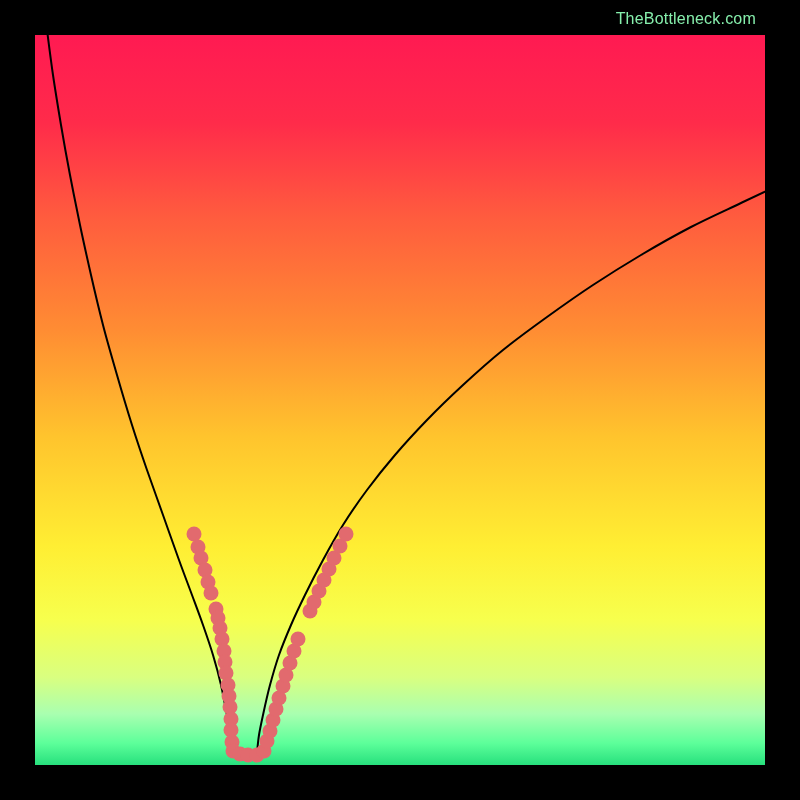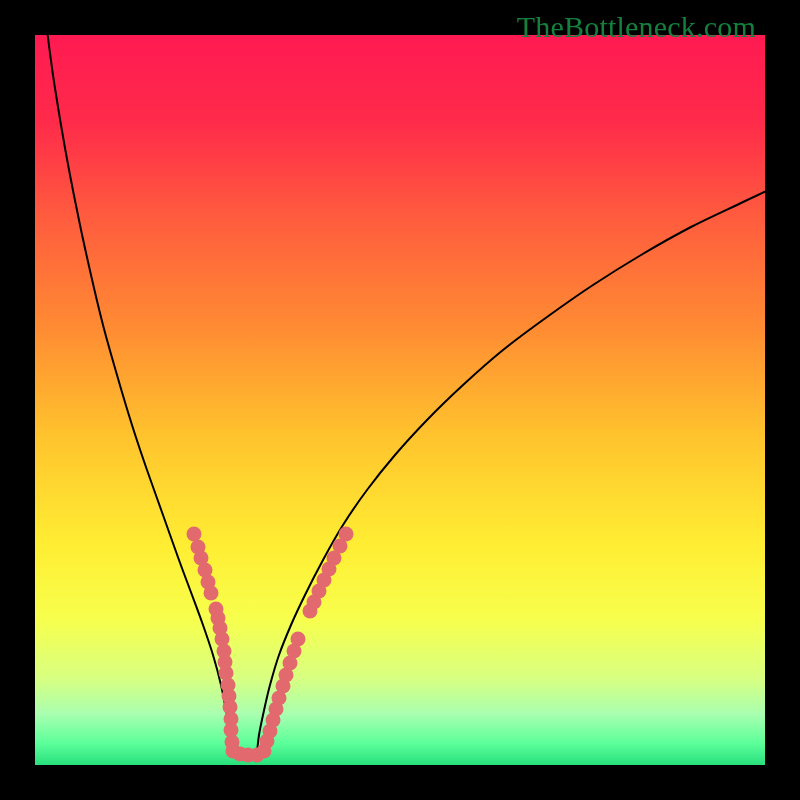--- a/index.html
+++ b/index.html
@@ -24,25 +24,24 @@
     position: absolute;
     left: 0;
     top: 0;
     width: 100%;
     height: 100%;
   }
   .watermark {
     position: absolute;
     right: 44px;
     top: 10px;
-    color: #15803d;
-    font-size: 30px;
+    color: #86efac;
+    font-size: 16px;
     font-weight: 500;
     letter-spacing: 0.2px;
-    font-family: Liberation Serif, serif;
   }
   svg.curves {
     position: absolute;
     left: 0;
     top: 0;
     width: 100%;
     height: 100%;
     pointer-events: none;
   }
 </style>

